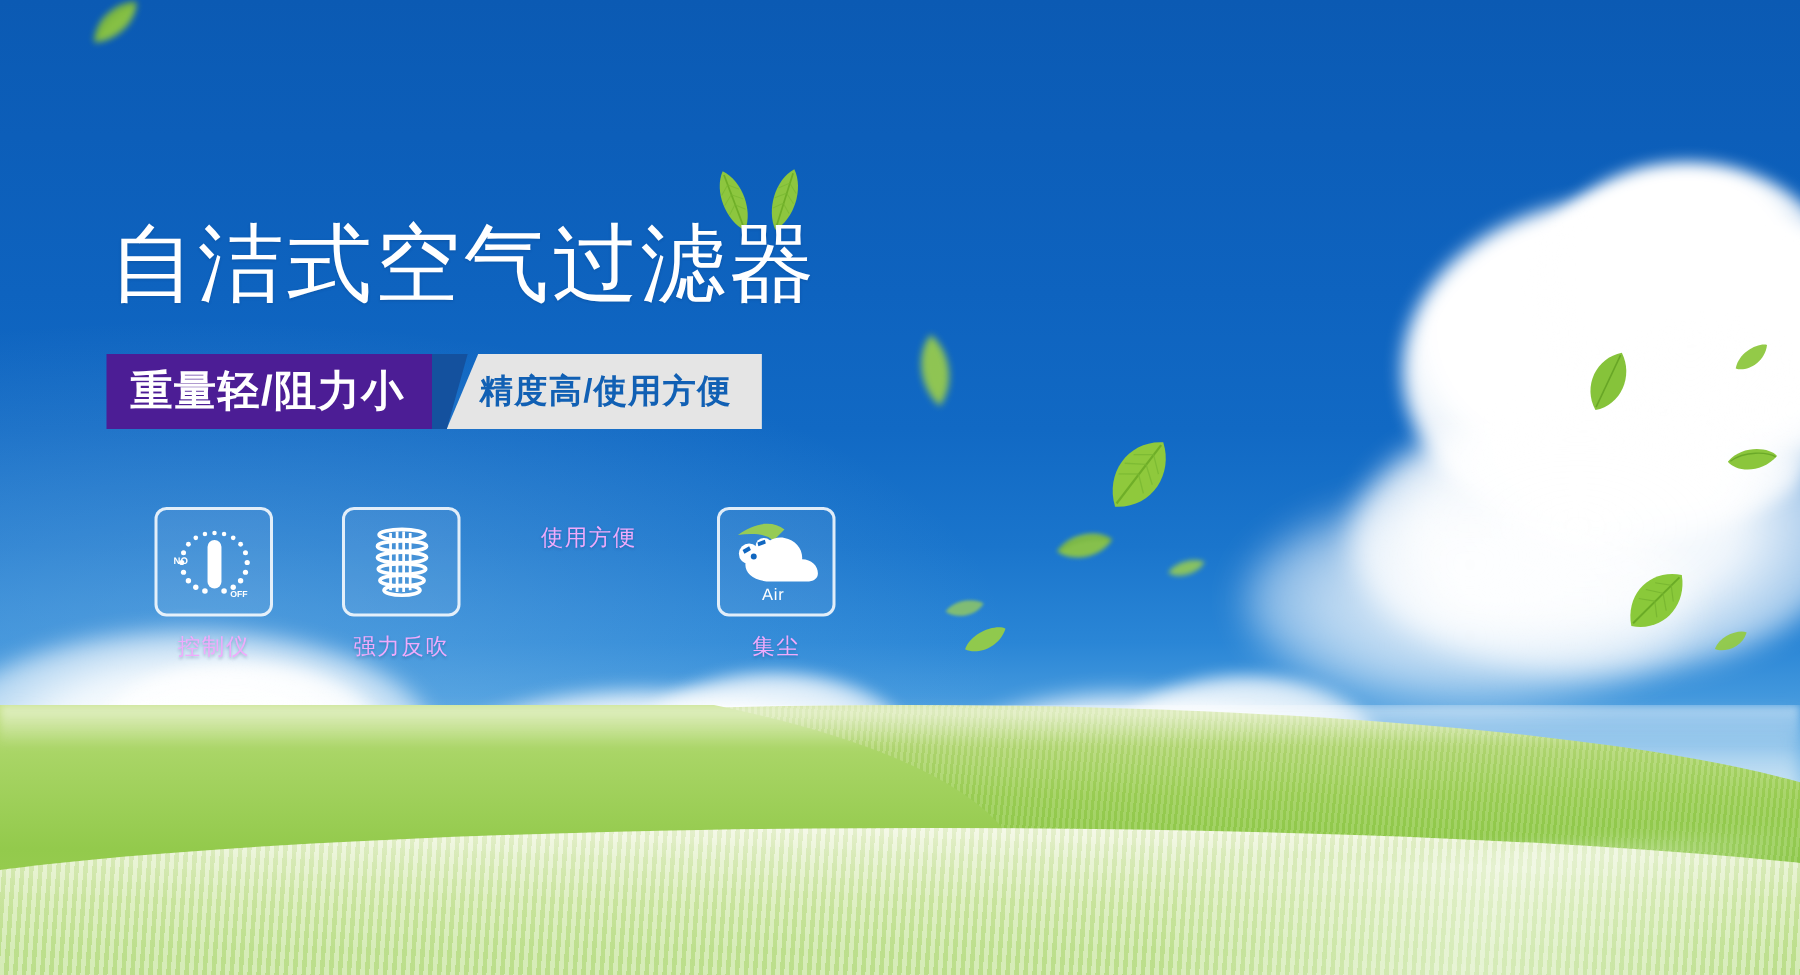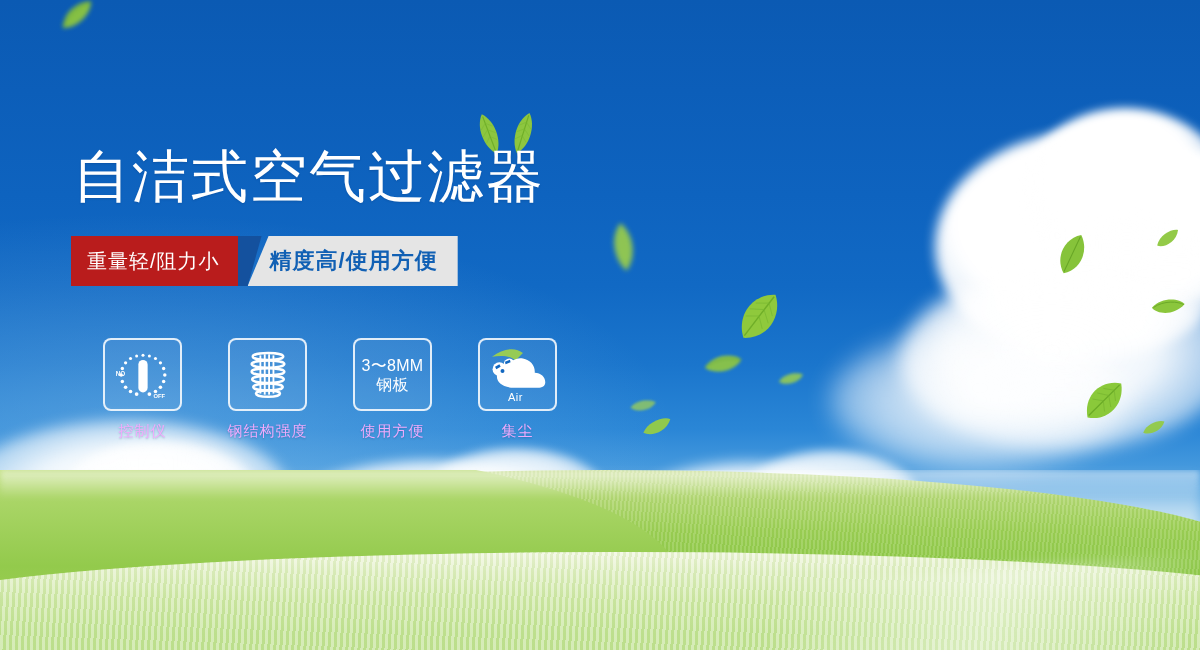--- a/index.html
+++ b/index.html
@@ -137,22 +137,22 @@
     white-space:nowrap;
     text-shadow:0 1px 2px rgba(0,40,90,.20);
   }
 
   
   .tagline {
     position:absolute; left:71px; top:236px;
     height:50px; display:flex; align-items:stretch;
   }
   .tag-left {
-    background:#b91c1c; color:#ffffff;
-    font-size:20px; font-weight:400; letter-spacing:1px;
+    background:#4c1d95; color:#ffffff;
+    font-size:28px; font-weight:700; letter-spacing:1px;
     display:flex; align-items:center;
     padding:0 18px 0 16px;
     position:relative; z-index:2;
   }
   .tag-slant {
     width:24px; background:#14519e; position:relative; z-index:2;
     clip-path:polygon(0 0, 100% 0, 42% 100%, 0 100%);
     margin-right:-2px;
   }
   .tag-right {
@@ -401,28 +401,24 @@
             </g>
             <g stroke="#ffffff" stroke-width="3.4">
               <line x1="26" y1="8" x2="26" y2="78"></line>
               <line x1="34" y1="6" x2="34" y2="80"></line>
               <line x1="42" y1="6" x2="42" y2="80"></line>
               <line x1="50" y1="8" x2="50" y2="78"></line>
             </g>
           </svg>
         </span>
       </div>
-      <div class="feat-label">钢结构强度</div>
+      <div class="feat-label">强力反吹</div>
     </div>
 
     <div class="feature">
-      <div class="feat-box">
-        <div class="feat-text">3〜8MM</div>
-        <div class="feat-text">钢板</div>
-      </div>
       <div class="feat-label">使用方便</div>
     </div>
 
     <div class="feature">
       <div class="feat-box">
         <span class="feat-icon" style="width:62px;height:48px;margin-bottom:8px;">
           <svg viewBox="0 0 100 70">
             <path d="M8 12 C26 -2 46 -4 58 6 L46 18 C38 10 22 10 8 12 Z" fill="#9ccf4e" opacity=".95"></path>
             <g fill="#ffffff">
               <path d="M44 62 C26 62 16 54 16 44 C16 35 24 28 34 29 C37 19 47 13 58 15 C70 17 78 27 77 38 C87 38 94 45 94 53 C94 59 89 62 82 62 Z"></path>

